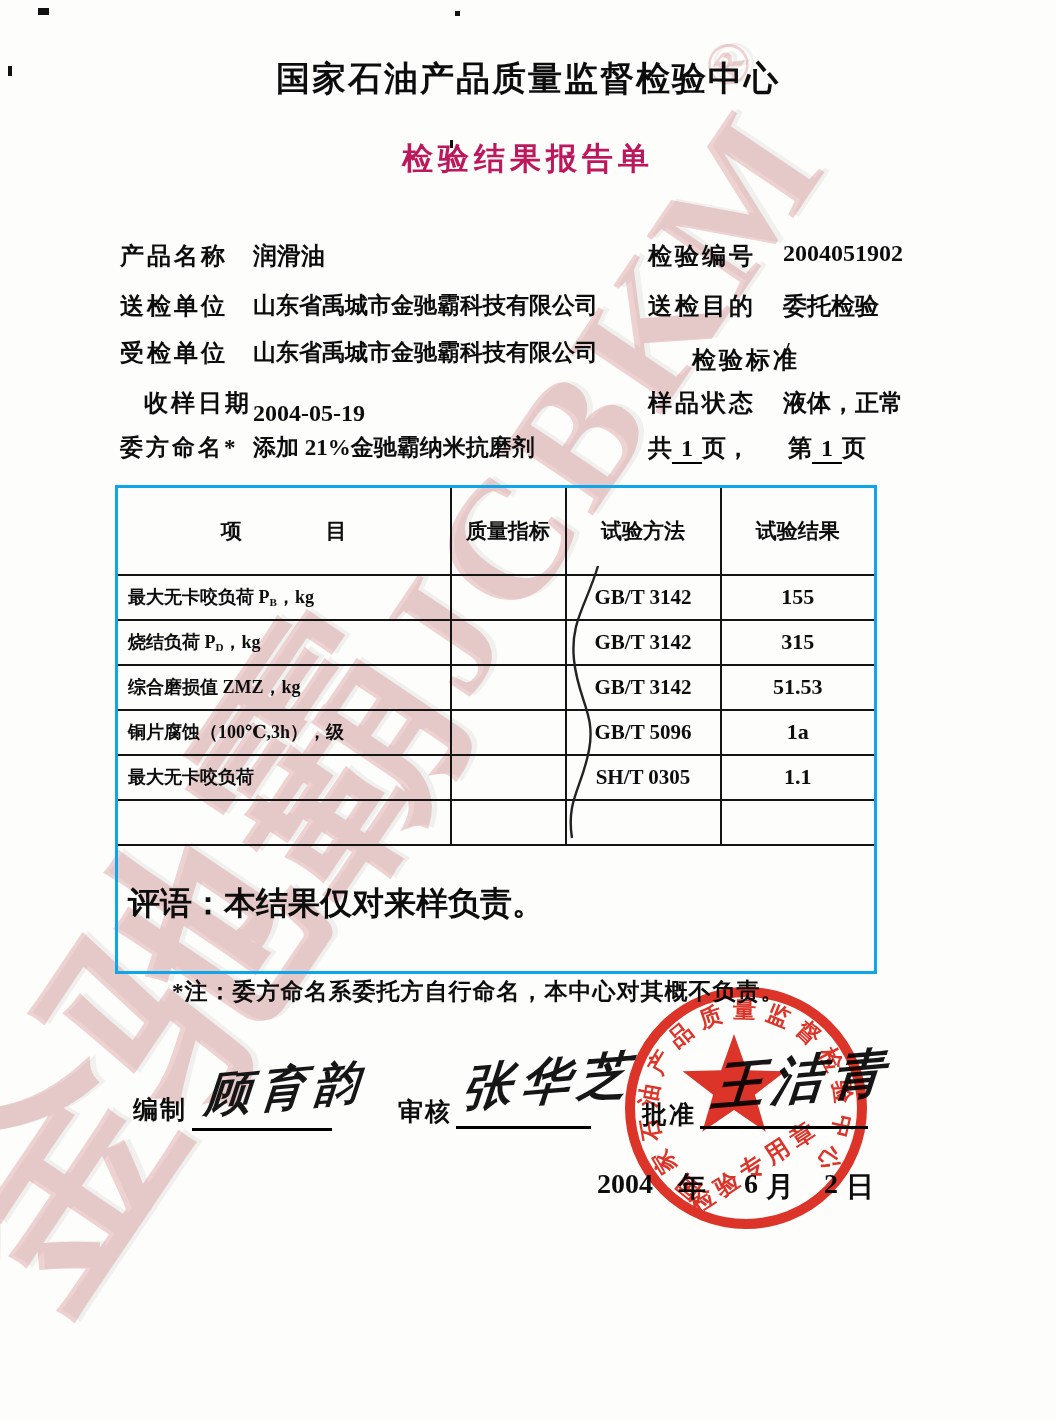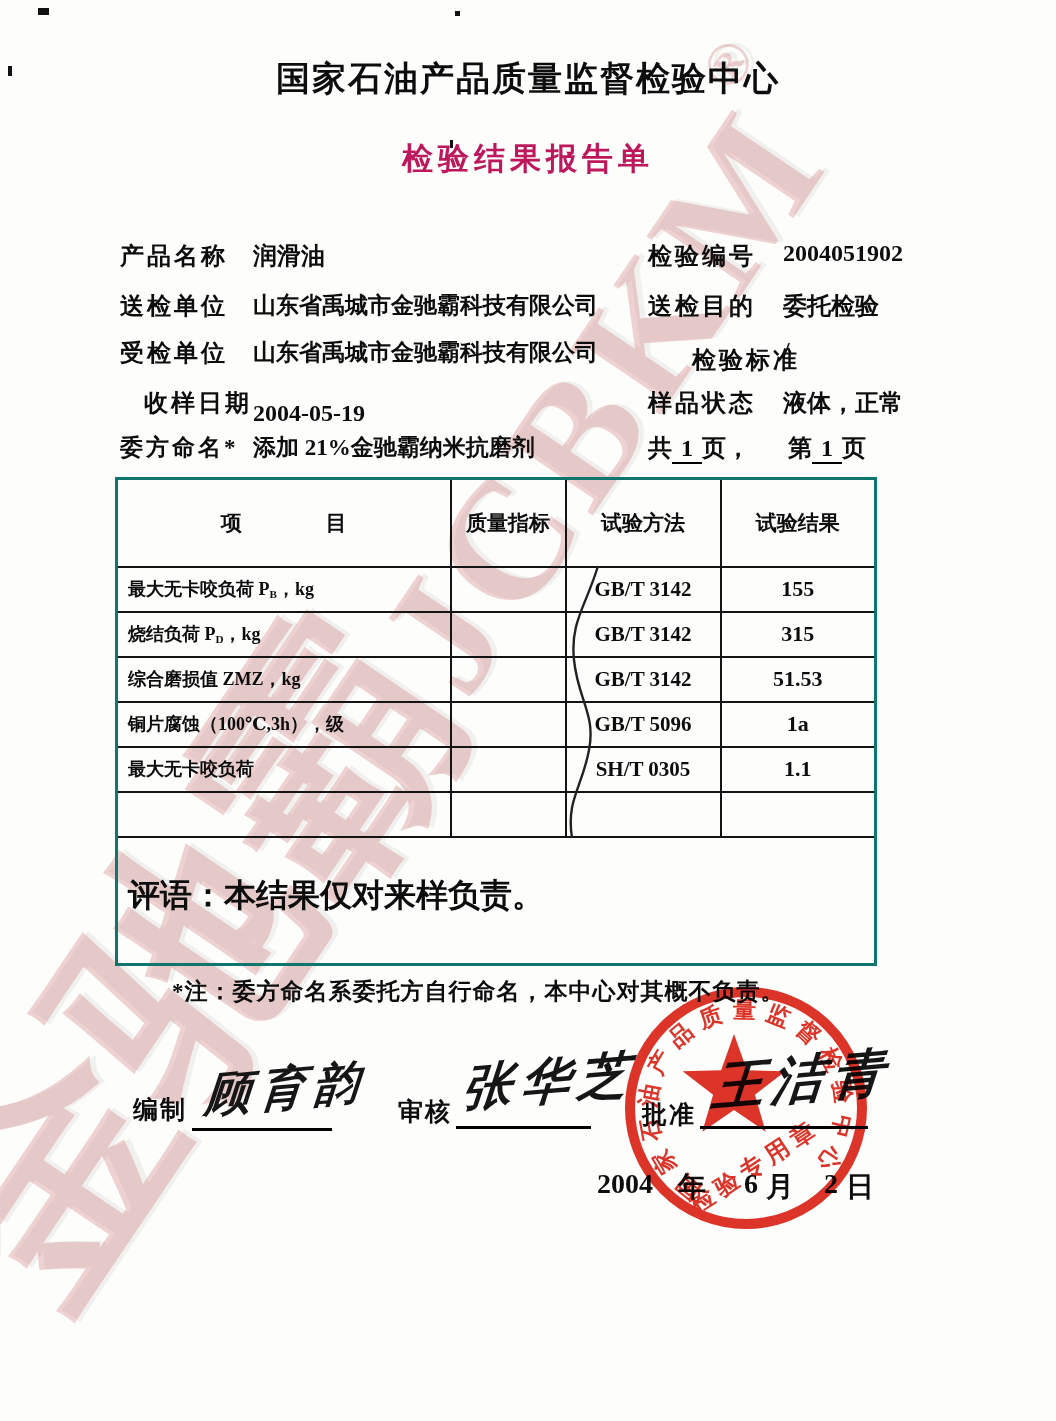--- a/index.html
+++ b/index.html
@@ -22,21 +22,21 @@
     font-size:31px; font-weight:bold; letter-spacing:5px; color:#be185d; z-index:1; }
 
   .f { position:absolute; font-weight:bold; color:#0d0d0d; z-index:1; font-size:24px; white-space:nowrap; }
   .flabel { letter-spacing:3px; }
   .unum { display:inline-block; padding:0 9px; border-bottom:2.5px solid #000; }
 
   
   .rtable { position:absolute; left:115px; top:477px; z-index:1;
     border-collapse:collapse; table-layout:fixed; }
   .rtable td { border:2px solid #141414; color:#0d0d0d; vertical-align:middle; }
-  .rtable { border:3px solid #0f766e; }
+  .rtable { border:3px solid #0ea5e9;margin-top:8px; }
   td.c-item   { width:334px; padding-left:10px; font-size:18px; font-weight:bold; }
   td.c-index  { width:115px; text-align:center; font-size:21px; font-weight:bold; }
   td.c-method { width:155px; text-align:center; font-size:21px; font-weight:bold; }
   td.c-result { width:155px; text-align:center; font-size:22px; font-weight:bold; }
   td.hdr { text-align:center; font-size:21px; font-weight:bold; height:88px; }
   tr.r { height:45px; }
   td.remark-cell { padding:36px 0 0 10px; font-size:32px; font-weight:bold; height:128px; vertical-align:top; }
   .subB { font-size:0.62em; vertical-align:-0.28em; }
   .method-light { font-weight:normal; font-size:19px; }
 

